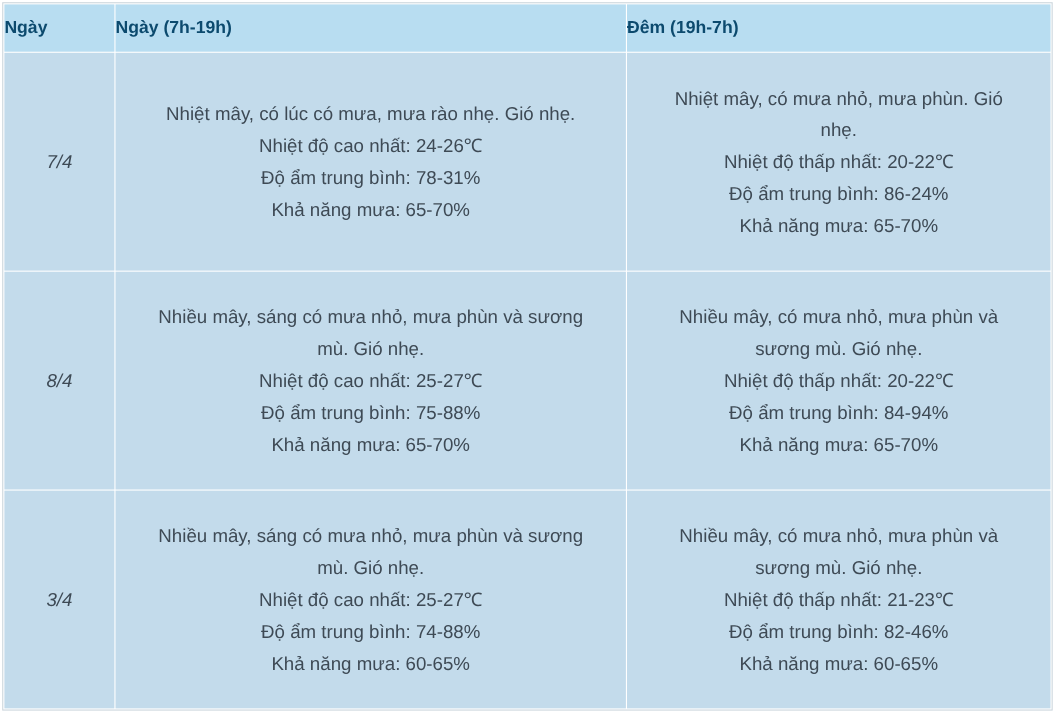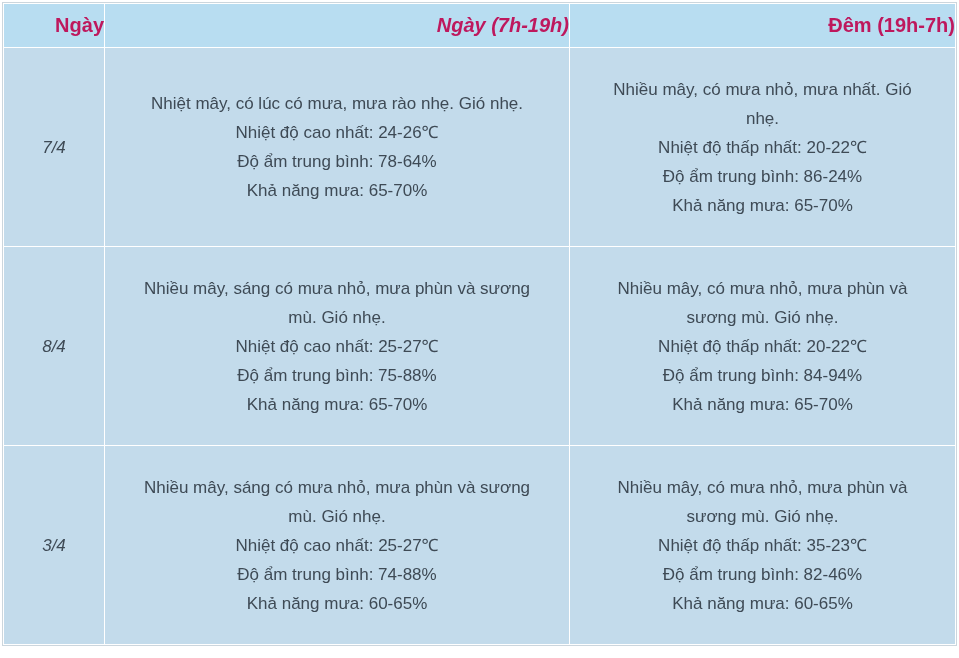--- a/index.html
+++ b/index.html
@@ -18,38 +18,38 @@
   table.forecast {
     border-collapse: separate;
     border-spacing: 1px;
     width: 955px;
     table-layout: fixed;
     background: #ffffff;
     border: 1px solid #ccd6dd;
   }
   table.forecast th {
     background: #b8ddf1;
-    color: #be185d;
-    font-size: 20px;
+    color: #0c4a6e;
+    font-size: 16px;
     font-weight: bold;
     height: 43px;
-    text-align: right;
+    text-align: left;
     vertical-align: middle;
     padding: 0;
   }
   table.forecast td {
     background: #c3dbeb;
     color: #3e4a55;
     font-size: 17px;
     text-align: center;
     vertical-align: middle;
     line-height: 29px;
   }
   .col-date { width: 100px; }
-  .col-day  { width: 464px; font-style: italic; }
+  .col-day  { width: 464px; }
   tbody tr  { height: 198px; }
   td.date-cell { padding: 0 6px; font-style: italic; }
   td.day-cell   { padding: 0 34px; }
   td.night-cell { padding: 0 40px; }
 </style>
 </head>
 <body>
 
 <div class="page">
   <table class="forecast">
@@ -59,25 +59,25 @@
         <th class="col-day">Ngày (7h-19h)</th>
         <th class="col-night">Đêm (19h-7h)</th>
       </tr>
     </thead>
     <tbody>
       <tr>
         <td class="date-cell">7/4</td>
         <td class="day-cell">
           <div>Nhiệt mây, có lúc có mưa, mưa rào nhẹ. Gió nhẹ.</div>
           <div>Nhiệt độ cao nhất: 24-26℃</div>
-          <div>Độ ẩm trung bình: 78-64%</div>
+          <div>Độ ẩm trung bình: 78-31%</div>
           <div>Khả năng mưa: 65-70%</div>
         </td>
         <td class="night-cell">
-          <div>Nhiều mây, có mưa nhỏ, mưa nhất. Gió nhẹ.</div>
+          <div>Nhiệt mây, có mưa nhỏ, mưa phùn. Gió nhẹ.</div>
           <div>Nhiệt độ thấp nhất: 20-22℃</div>
           <div>Độ ẩm trung bình: 86-24%</div>
           <div>Khả năng mưa: 65-70%</div>
         </td>
       </tr>
       <tr>
         <td class="date-cell">8/4</td>
         <td class="day-cell">
           <div>Nhiều mây, sáng có mưa nhỏ, mưa phùn và sương mù. Gió nhẹ.</div>
           <div>Nhiệt độ cao nhất: 25-27℃</div>
@@ -94,20 +94,20 @@
       <tr>
         <td class="date-cell">3/4</td>
         <td class="day-cell">
           <div>Nhiều mây, sáng có mưa nhỏ, mưa phùn và sương mù. Gió nhẹ.</div>
           <div>Nhiệt độ cao nhất: 25-27℃</div>
           <div>Độ ẩm trung bình: 74-88%</div>
           <div>Khả năng mưa: 60-65%</div>
         </td>
         <td class="night-cell">
           <div>Nhiều mây, có mưa nhỏ, mưa phùn và sương mù. Gió nhẹ.</div>
-          <div>Nhiệt độ thấp nhất: 35-23℃</div>
+          <div>Nhiệt độ thấp nhất: 21-23℃</div>
           <div>Độ ẩm trung bình: 82-46%</div>
           <div>Khả năng mưa: 60-65%</div>
         </td>
       </tr>
     </tbody>
   </table>
 </div>
 
 </body></html>

